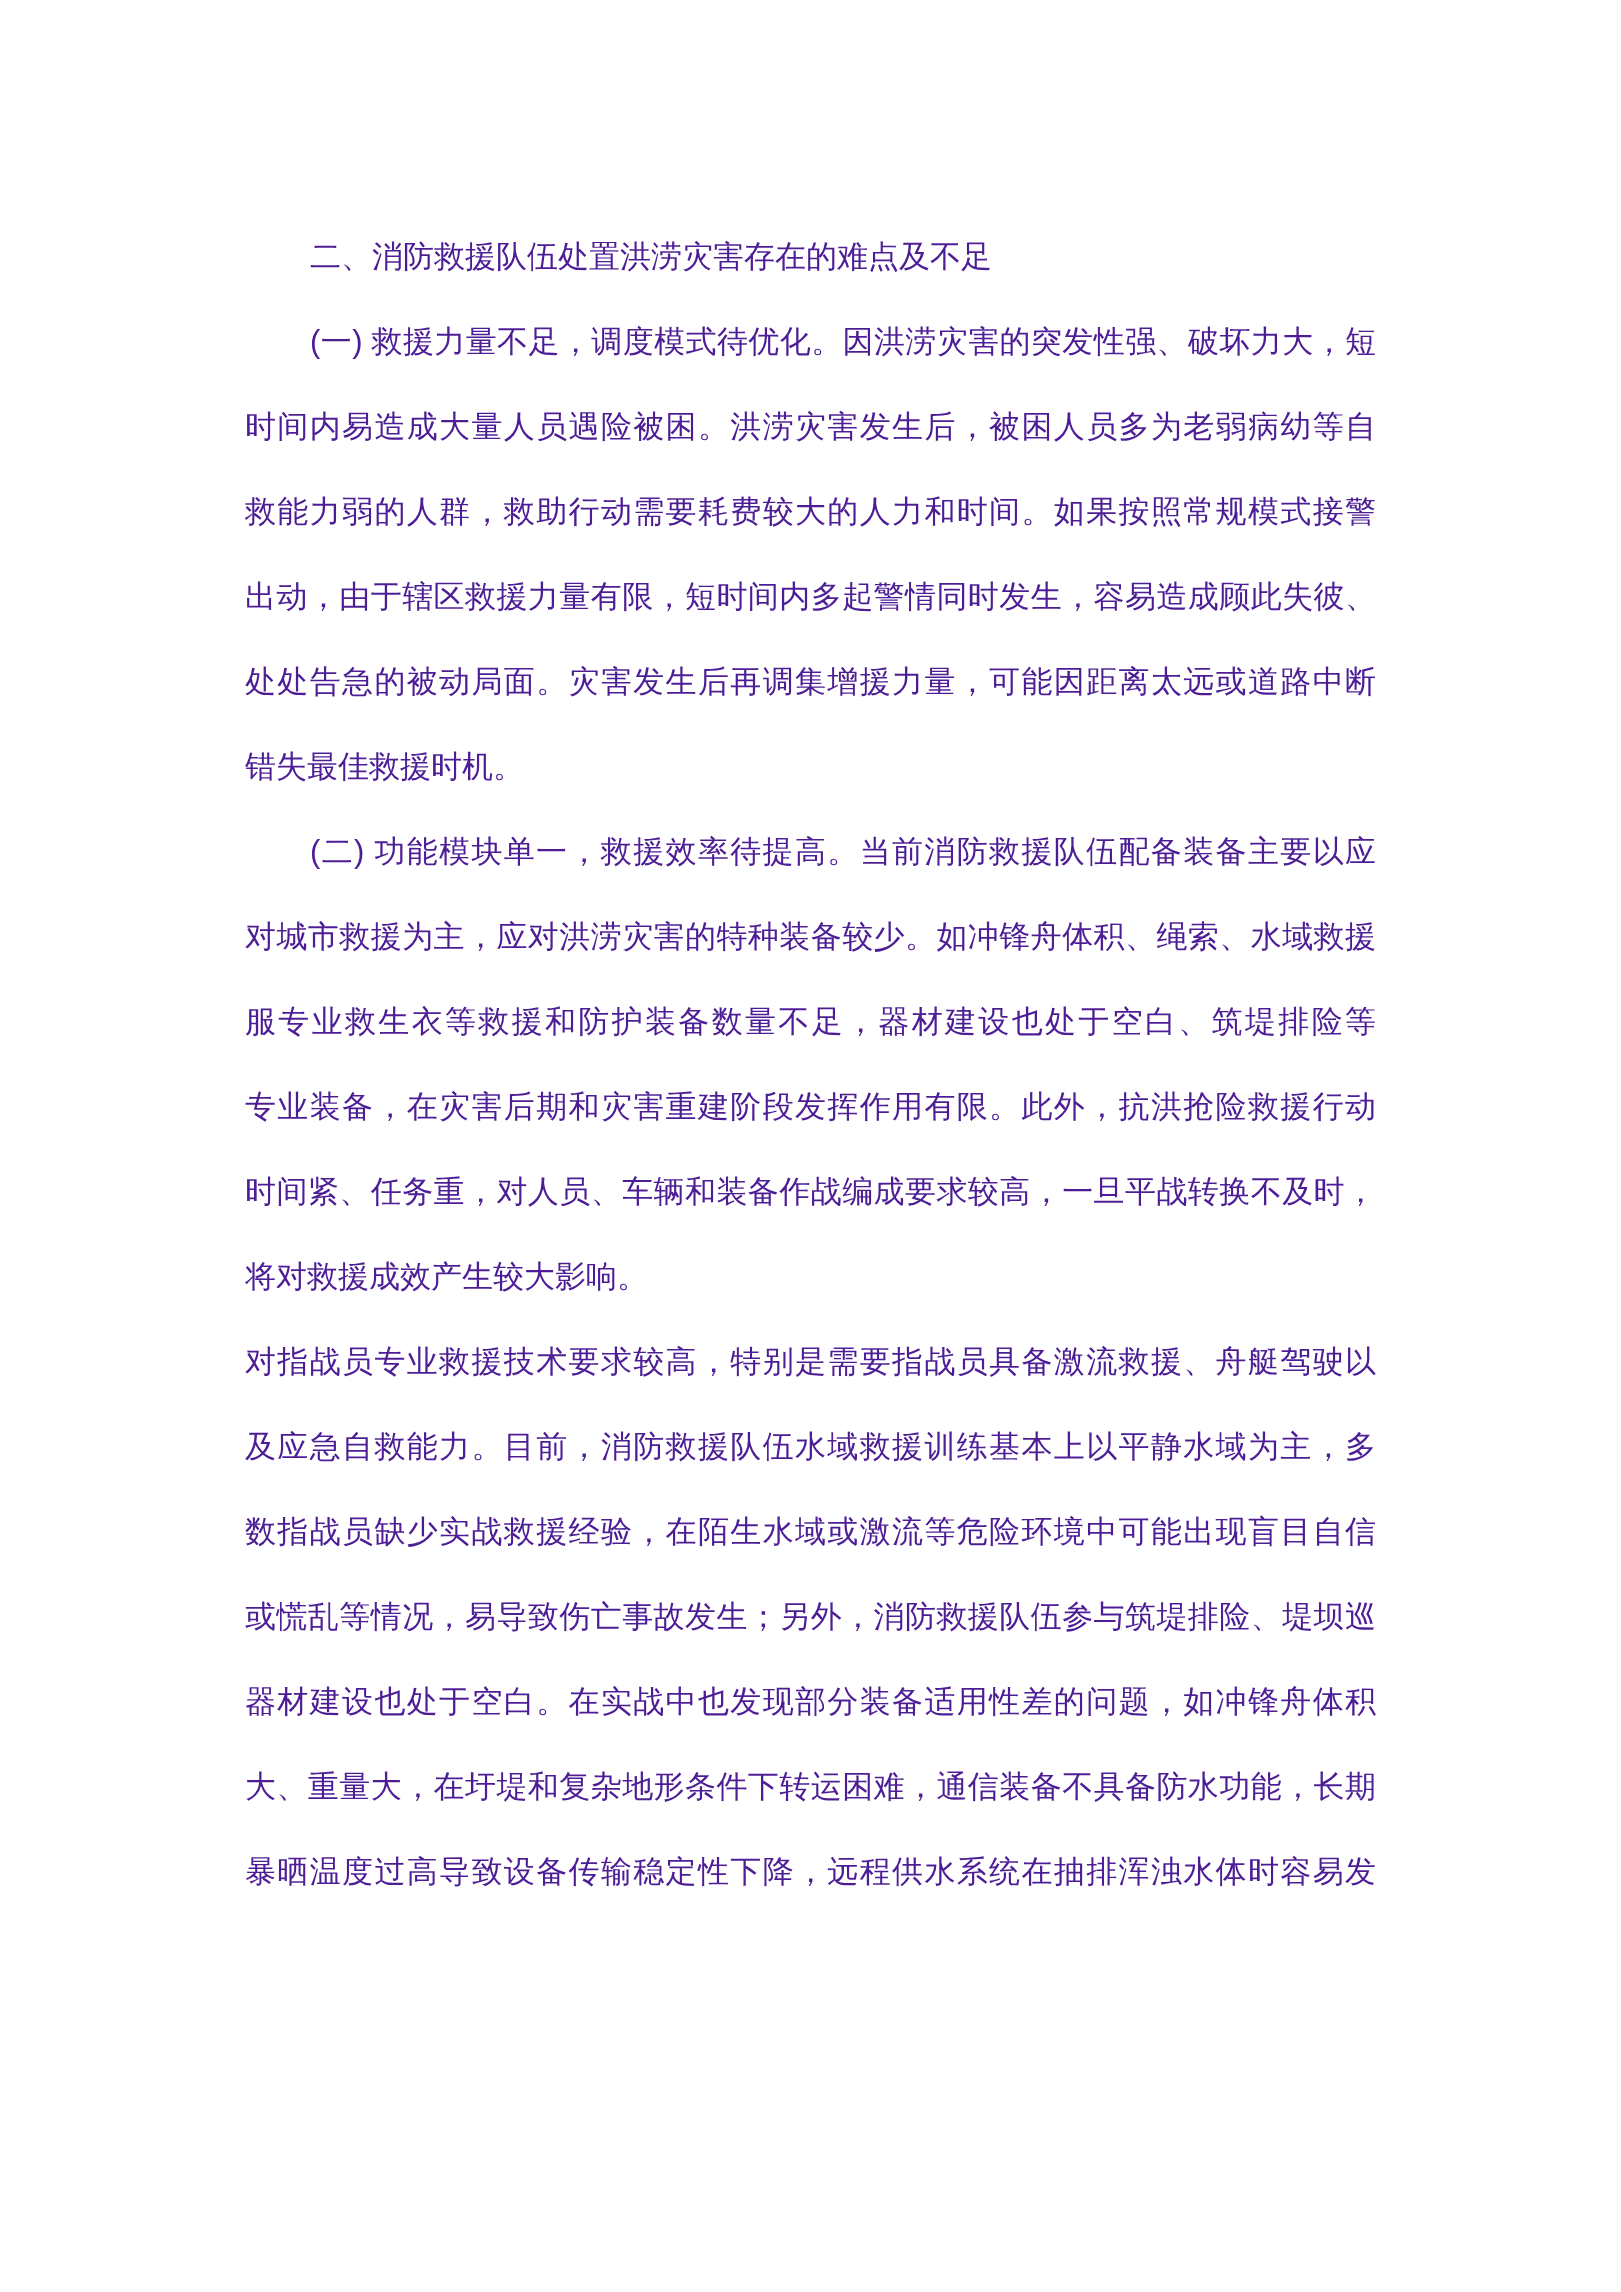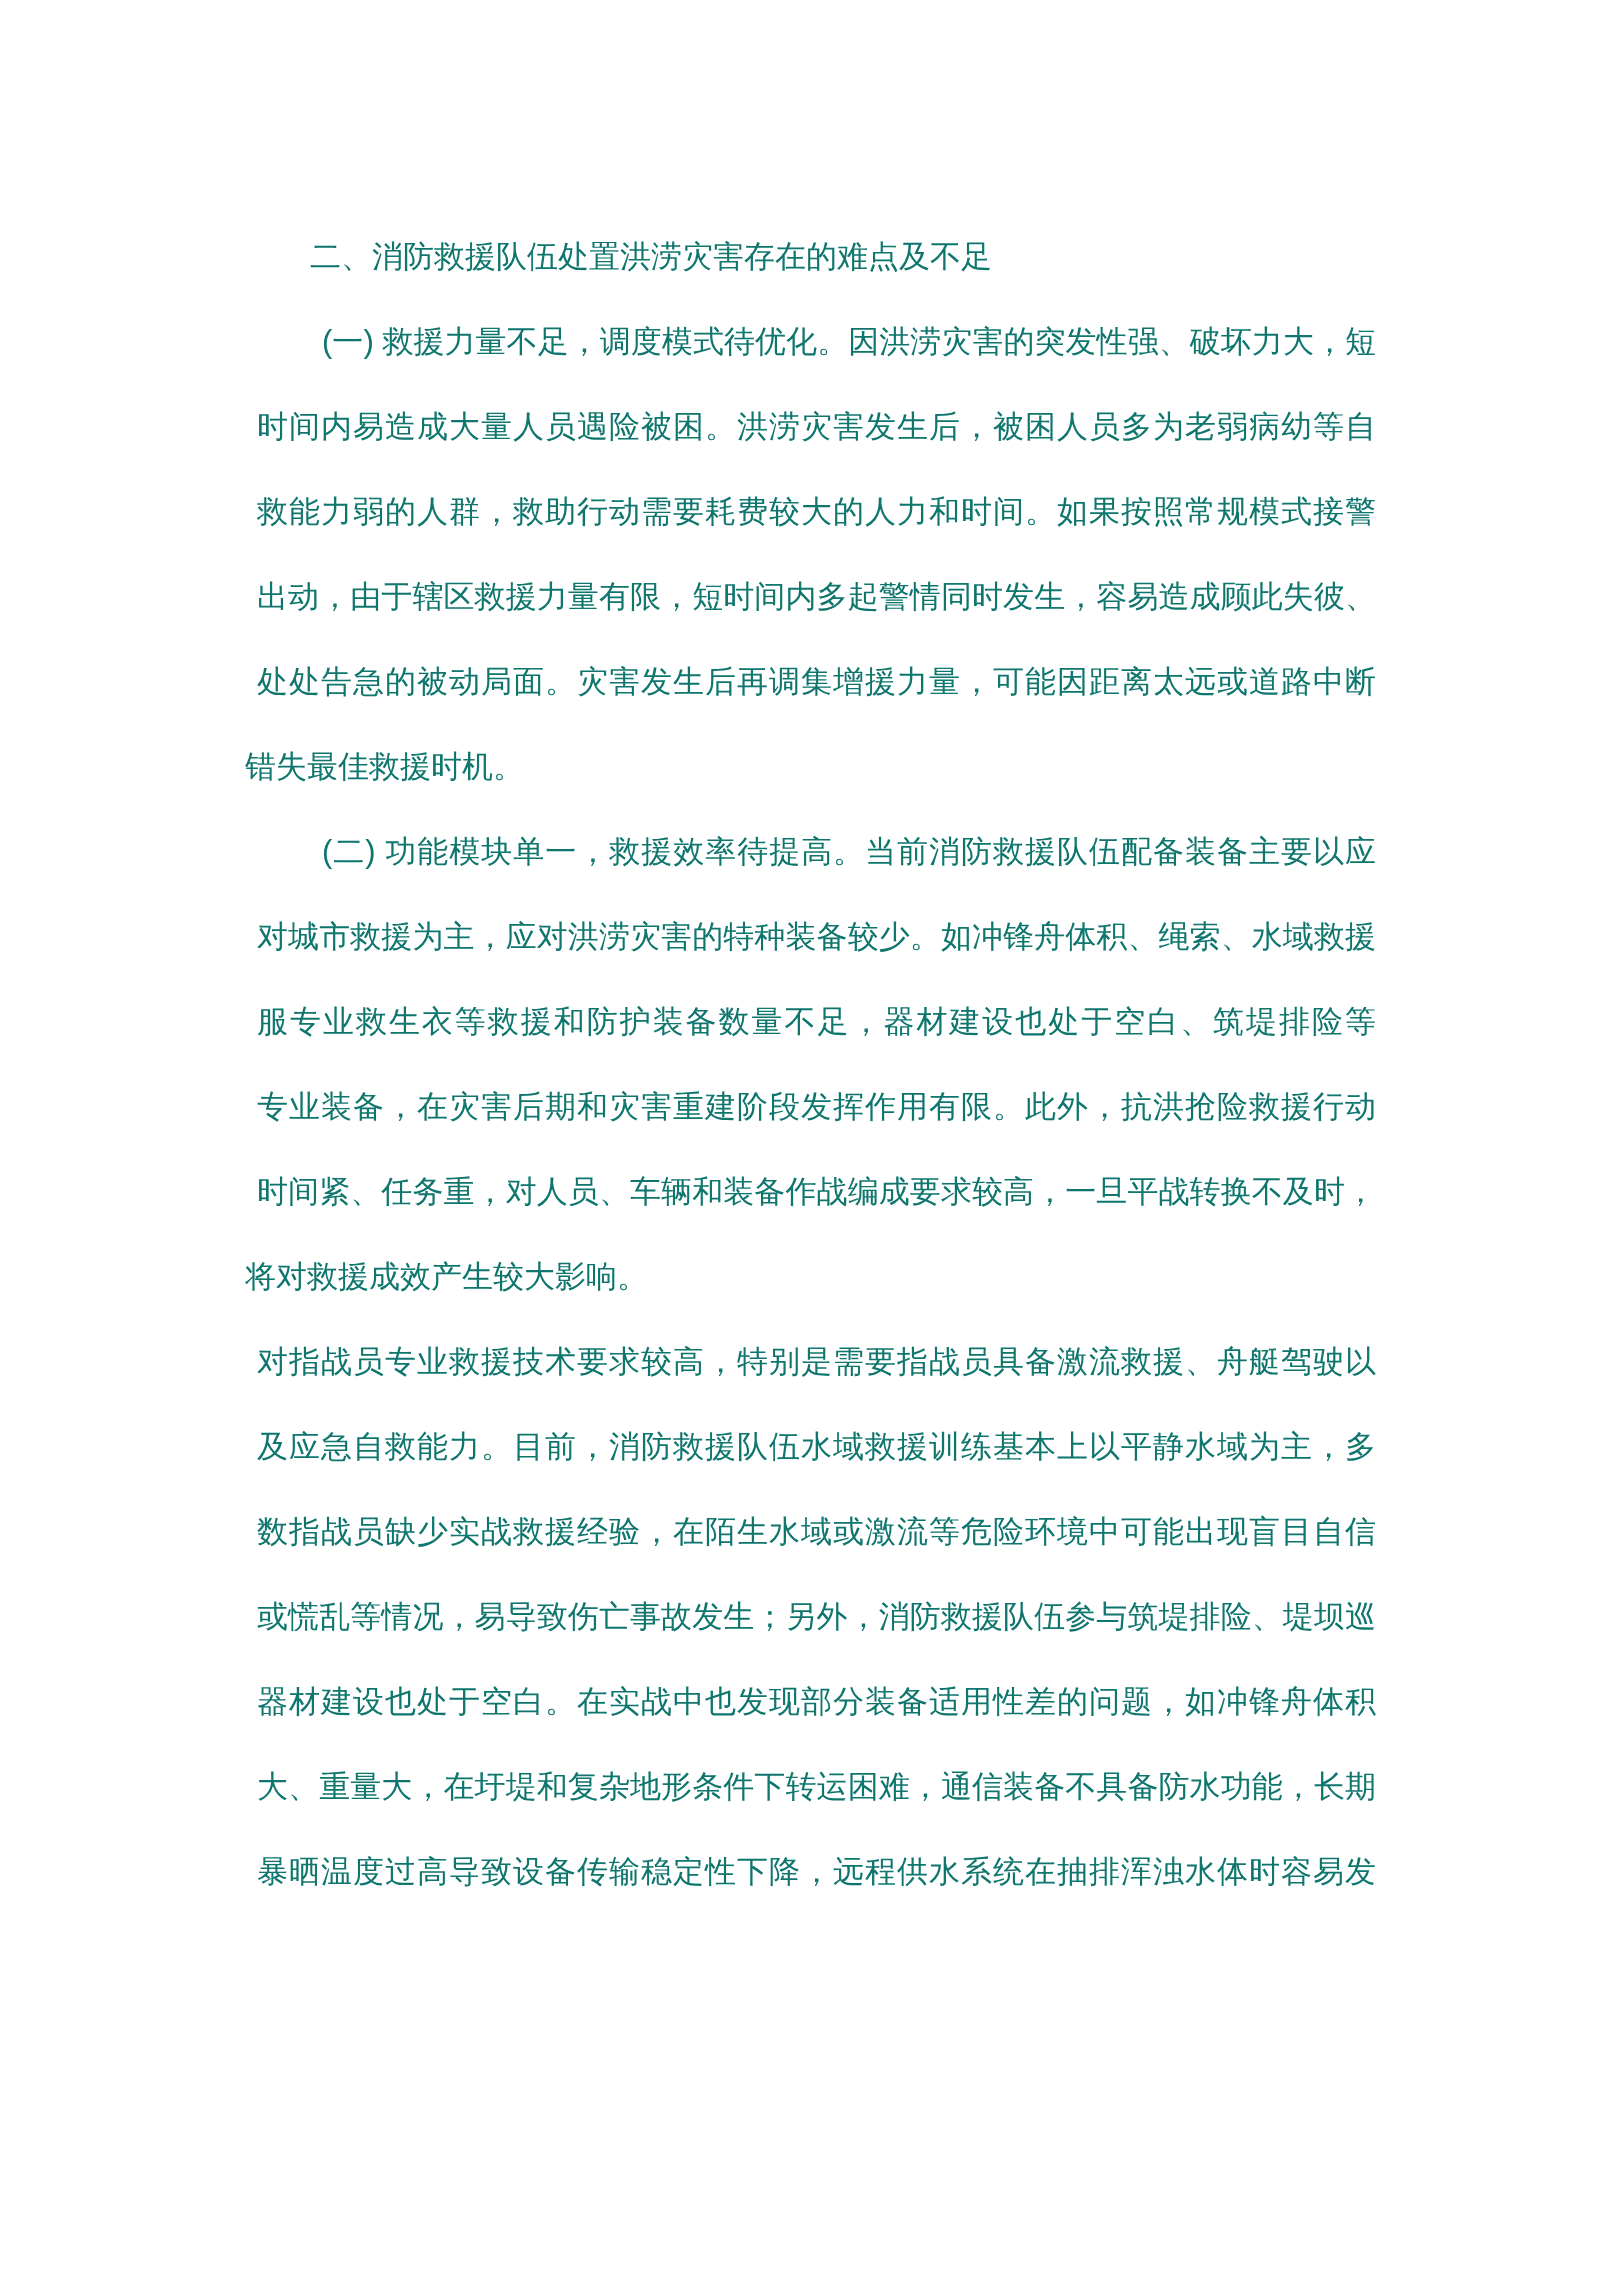--- a/index.html
+++ b/index.html
@@ -13,33 +13,32 @@
     height: 2293px;
     background: #ffffff;
     overflow: hidden;
     font-family: "Liberation Sans", sans-serif;
   }
   .content {
     position: absolute;
     left: 245px;
     top: 214px;
     width: 1131px;
-    color: #0f766e;
+    color: #4c1d95;
     font-size: 31px;
   }
   .line {
     height: 85px;
     line-height: 85px;
     text-align: justify;
     text-align-last: left;
     overflow: hidden;
   }
   .line.fill {
     text-align-last: justify;
-    margin-left: 12px;
   }
   .line.indent {
     text-indent: 65px;
   }
 </style>
 </head>
 <body>
 
 <div class="page">
   <div class="content">

